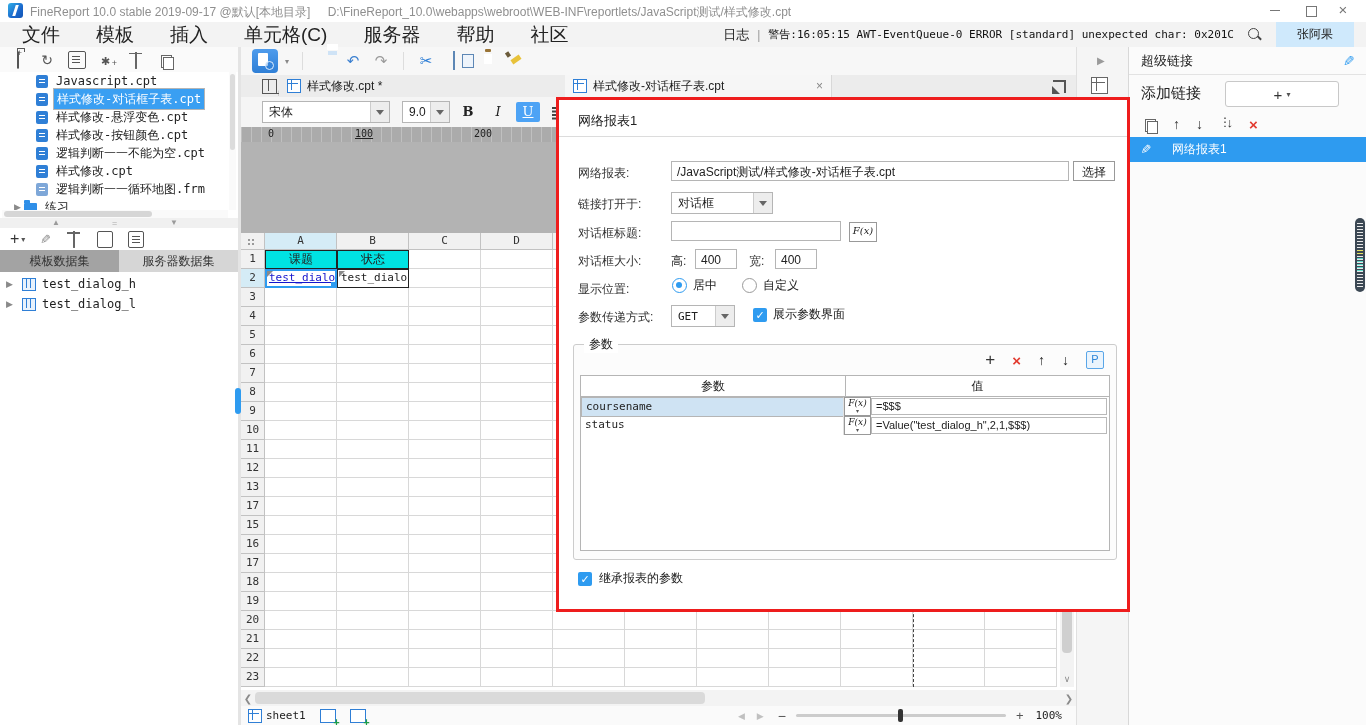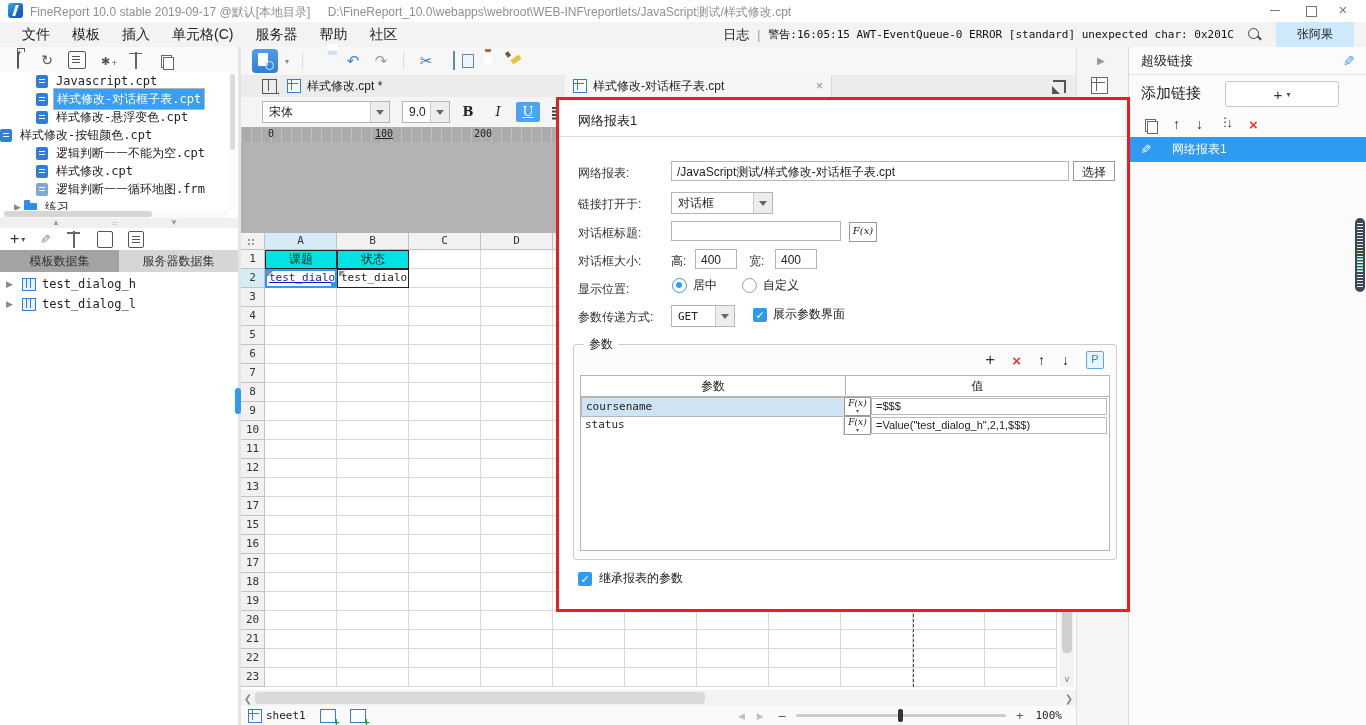--- a/index.html
+++ b/index.html
@@ -13,21 +13,21 @@
   #fr-logo{position:absolute;left:8px;top:3px;width:15px;height:15px;border-radius:3px;
            background:linear-gradient(135deg,#33b0e8 0%,#1a67cc 60%,#1555b4 100%)}
   #fr-logo::after{content:"";position:absolute;left:6px;top:2px;width:3px;height:11px;background:#fff;transform:skewX(-18deg)}
   #title-text{position:absolute;left:30px;top:4px;color:#8f8f8f;font-size:12px;white-space:nowrap}
   .winbtn{position:absolute;top:0;width:30px;height:22px;text-align:center;line-height:20px;color:#777;font-size:13px}
   #win-max-glyph{display:inline-block;width:9px;height:9px;border:1px solid #777;margin-top:6px}
   #win-min-glyph{display:inline-block;width:10px;height:1px;background:#777;margin-bottom:3px}
 
   
   #menubar{position:absolute;left:0;top:22px;width:1366px;height:25px;background:#f3f3f3;border-bottom:1px solid #dcdcdc}
-  #menu-items{position:absolute;left:22px;top:0;height:25px;display:flex;align-items:center;gap:22px;font-size:14px;color:#222}
+  #menu-items{position:absolute;left:22px;top:0;height:25px;display:flex;align-items:center;gap:36px;font-size:19px;color:#222}
   .menu-item{cursor:default;white-space:nowrap}
   #log-cluster{position:absolute;right:132px;top:0;height:25px;display:flex;align-items:center;gap:8px}
   #log-label{font-size:13px}
   #warn-text{font-family:"DejaVu Sans Mono",monospace;font-size:11px;color:#111;white-space:nowrap}
   #search-ic{position:absolute;right:104px;top:5px;width:15px;height:15px}
   #search-ic::before{content:"";position:absolute;left:1px;top:1px;width:9px;height:9px;border:1.5px solid #444;border-radius:50%}
   #search-ic::after{content:"";position:absolute;left:10px;top:10px;width:5px;height:1.5px;background:#444;transform:rotate(45deg)}
   #user-chip{position:absolute;right:12px;top:0;width:78px;height:25px;background:#cfe9fc;text-align:center;line-height:25px;font-size:12px}
 
   
@@ -290,21 +290,21 @@
           <span class="lbl">Javascript.cpt</span>
         </div>
         <div class="tree-item" style="padding-left: 36px;">
           <span class="icon-cpt"></span>
           <span class="lbl sel">样式修改-对话框子表.cpt</span>
         </div>
         <div class="tree-item" style="padding-left: 36px;">
           <span class="icon-cpt"></span>
           <span class="lbl">样式修改-悬浮变色.cpt</span>
         </div>
-        <div class="tree-item" style="">
+        <div class="tree-item" style="padding-left: 36px;">
           <span class="icon-cpt"></span>
           <span class="lbl">样式修改-按钮颜色.cpt</span>
         </div>
         <div class="tree-item" style="padding-left: 36px;">
           <span class="icon-cpt"></span>
           <span class="lbl">逻辑判断一一不能为空.cpt</span>
         </div>
         <div class="tree-item" style="padding-left: 36px;">
           <span class="icon-cpt"></span>
           <span class="lbl">样式修改.cpt</span>
@@ -406,21 +406,21 @@
         </span>
     </div>
     <span class="fmt-btn" style="font-weight:bold">B</span>
     <span class="fmt-btn" style="font-style:italic">I</span>
     <span class="fmt-btn" id="btn-underline">U</span>
     <span class="ic-align"></span>
   </div>
 
   <div id="ruler">
       <span class="ruler-mark" style="left: 27px;">0</span>
-      <span class="ruler-mark" style="left: 134px; text-decoration: underline;">100</span>
+      <span class="ruler-mark" style="left: 114px; text-decoration: underline;">100</span>
       <span class="ruler-mark" style="left: 233px;">200</span>
     </div>
   <div id="canvas-gray"></div>
   <div id="grid">
       <div id="corner"></div>
       <div class="gh hl">A</div>
       <div class="gh">B</div>
       <div class="gh">C</div>
       <div class="gh">D</div>
       <div class="gh"></div>

